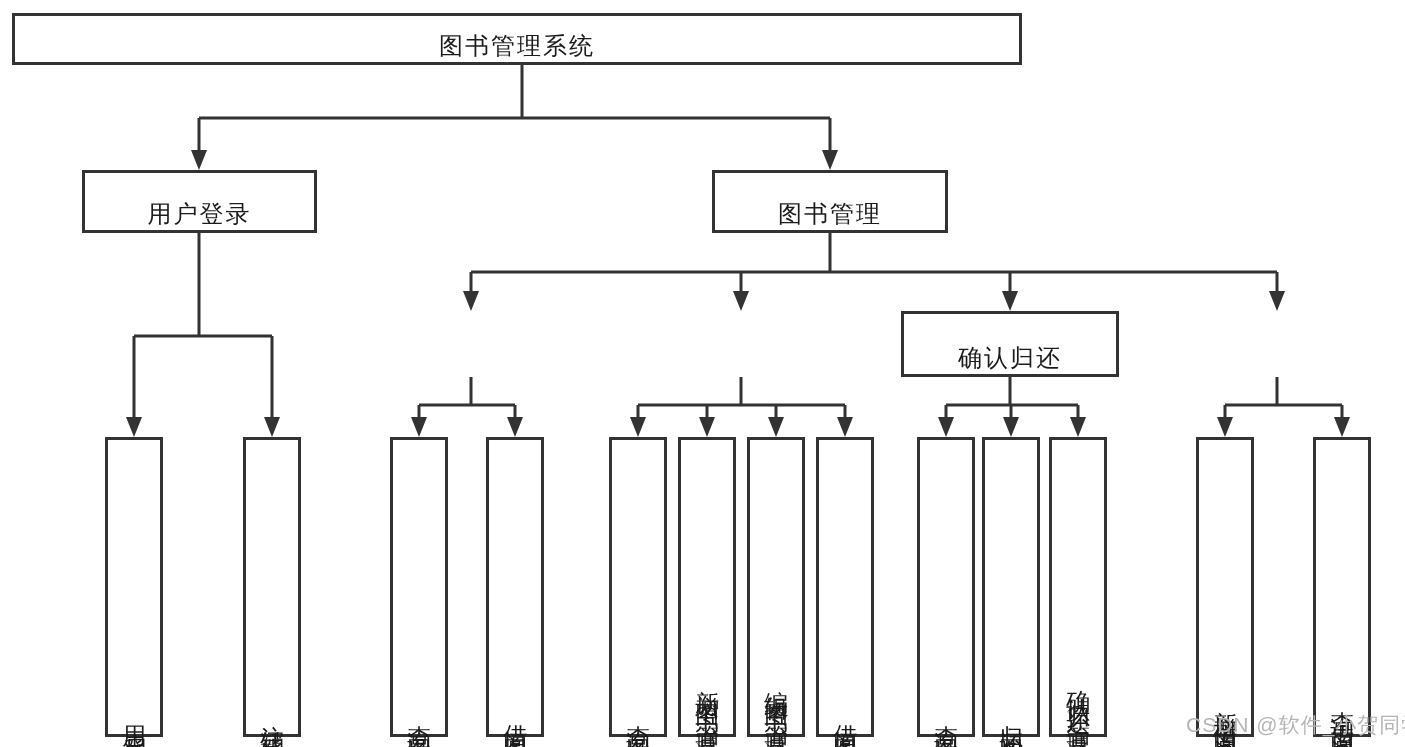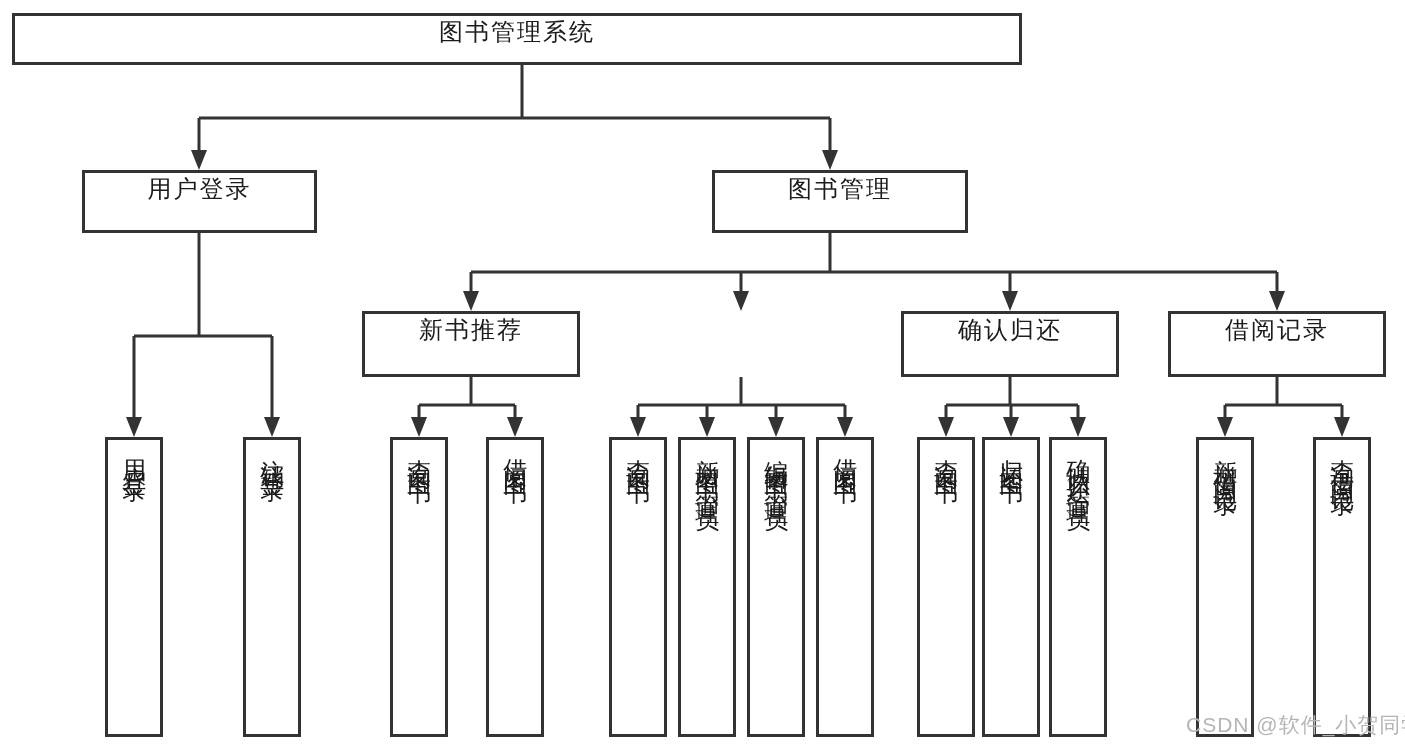--- a/index.html
+++ b/index.html
@@ -3,21 +3,21 @@
 <meta charset="utf-8">
 <style>
   html,body{margin:0;padding:0;background:#ffffff;}
   .canvas{
     position:relative;width:1405px;height:747px;background:#ffffff;overflow:hidden;
     font-family:"Liberation Sans", sans-serif;
   }
   .canvas svg{position:absolute;left:0;top:0;}
   .node{
     position:absolute;background:#ffffff;border:3px solid #333333;box-sizing:border-box;
-    display:flex;align-items:flex-start;justify-content:center;color:#1b1b1b;
+    display:flex;align-items:flex-end;justify-content:center;color:#1b1b1b;
   }
   .hnode{font-size:24px;letter-spacing:2px;}
   .vnode{width:58px;height:300px;top:437px;}
   .vtext{
     writing-mode:vertical-rl;text-orientation:mixed;
     font-size:24px;letter-spacing:7px;line-height:1.1;white-space:nowrap;color:#1b1b1b;
   }
   .edge{stroke:#333333;stroke-width:3;fill:none;}
   .ahead{fill:#333333;stroke:none;}
   .watermark{
@@ -54,32 +54,26 @@
     <path class="ahead" d="M1217 417 H1233 L1225 437 Z M1334 417 H1350 L1342 437 Z"></path>
   </svg>
 
   <div class="node hnode" style="left:12px;top:13px;width:1010px;height:52px">
     <span>图书管理系统</span>
   </div>
 
   <div class="node hnode" style="left:82px;top:170px;width:235px;height:63px">
     <span>用户登录</span>
   </div>
-  <div class="node hnode" style="left:712px;top:170px;width:256px;height:63px">
+  <div class="node hnode" style="left:712px;top:170px;width:236px;height:63px">
     <span>图书管理</span>
   </div>
 
-  <div class="node hnode" style="left:362px;top:311px;width:218px;height:66px">
-    <span>新书推荐</span>
-  </div>
   <div class="node hnode" style="left:901px;top:311px;width:218px;height:66px">
     <span>确认归还</span>
-  </div>
-  <div class="node hnode" style="left:1168px;top:311px;width:218px;height:66px">
-    <span>借阅记录</span>
   </div>
 
   <div class="node vnode" style="left:105px">
     <span class="vtext">用户登录</span>
   </div>
   <div class="node vnode" style="left:243px">
     <span class="vtext">注销登录</span>
   </div>
 
   <div class="node vnode" style="left:390px">

